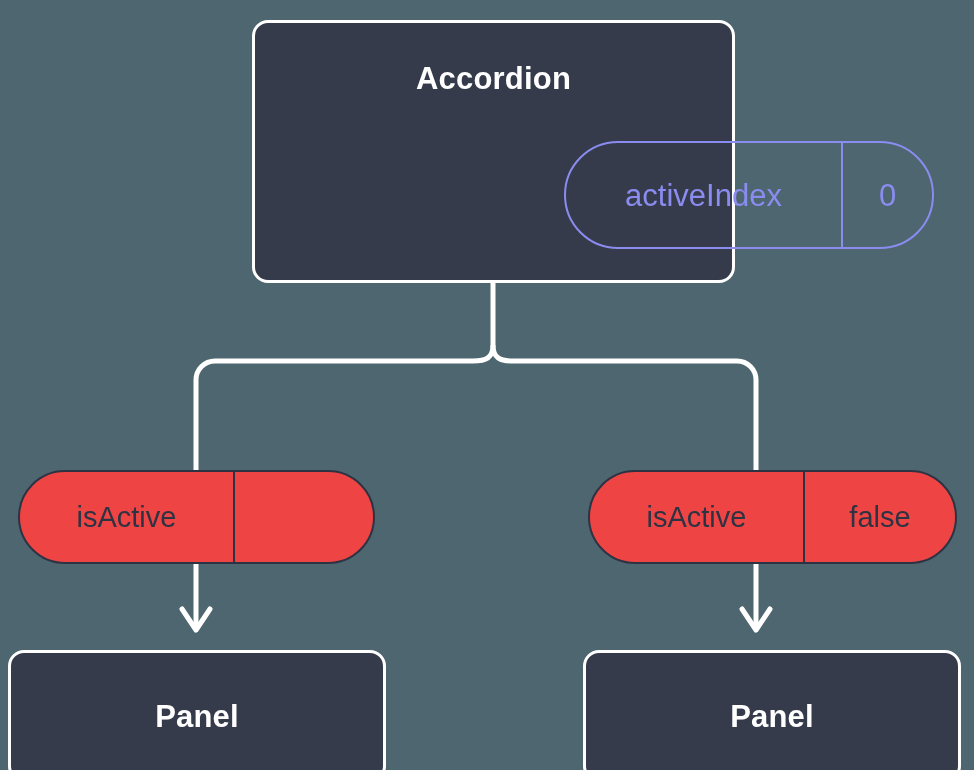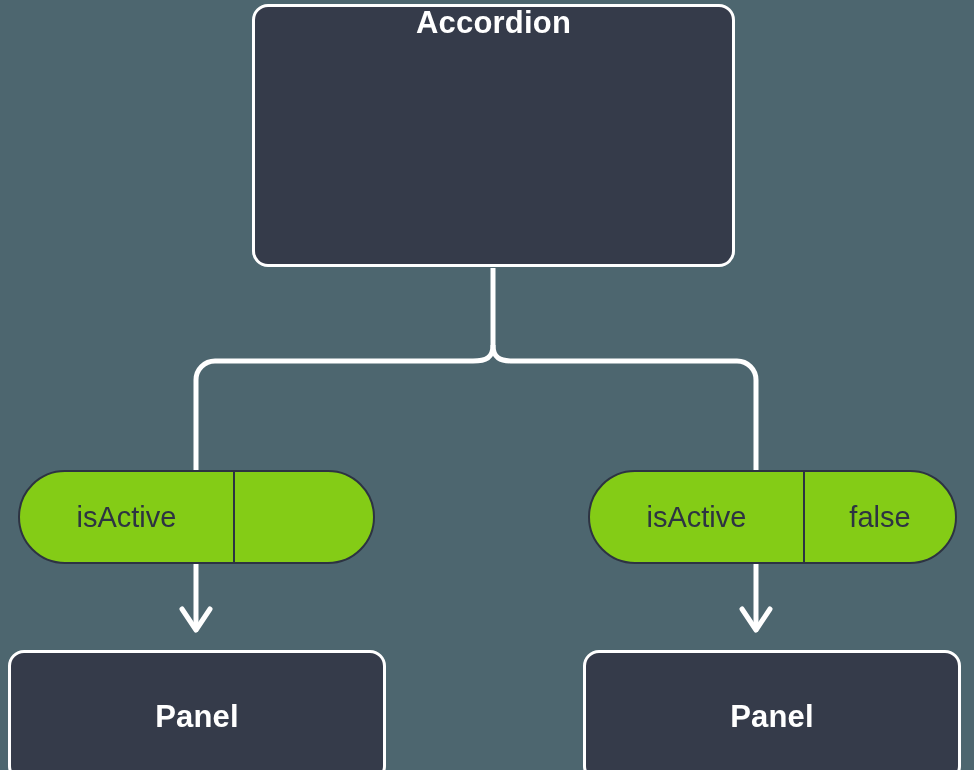--- a/index.html
+++ b/index.html
@@ -34,23 +34,24 @@
     position: absolute;
     background: #353b4a;
     border: 3px solid #ffffff;
     border-radius: 16px;
     display: flex;
     flex-direction: column;
     align-items: center;
   }
   .node-box.root {
     left: 252px;
-    top: 4px;
+    top: 20px;
     width: 483px;
     height: 263px;
+    padding-top: 40px;
   }
   .node-box.leaf {
     width: 378px;
     height: 132px;
     justify-content: center;
   }
   .node-box.leaf.left  { left: 8px;   top: 650px; }
   .node-box.leaf.right { left: 583px; top: 650px; }
 
   .box-title {
@@ -103,21 +104,21 @@
   .pill.outline .pill-val {
     flex: 1 1 auto;
     color: #8b8cf0;
     font-size: 31px;
   }
 
   
   .pill.filled {
     top: 470px;
     height: 94px;
-    background: #84cc16;
+    background: #ef4444;
     border: 2px solid #2d3342;
   }
   .pill.filled .pill-key,
   .pill.filled .pill-val {
     color: #2d3342;
     font-size: 29px;
   }
   .pill.filled .pill-key { border-right: 2px solid #2d3342; }
 
   .pill.filled.left  { left: 18px;  width: 357px; }
@@ -143,20 +144,24 @@
     <path d="M 196 564 L 196 628" fill="none" stroke="#ffffff" stroke-width="5"></path>
     <path d="M 182 609 L 196 630 L 210 609" fill="none" stroke="#ffffff" stroke-width="5" stroke-linecap="round" stroke-linejoin="round"></path>
 
     <path d="M 756 564 L 756 628" fill="none" stroke="#ffffff" stroke-width="5"></path>
     <path d="M 742 609 L 756 630 L 770 609" fill="none" stroke="#ffffff" stroke-width="5" stroke-linecap="round" stroke-linejoin="round"></path>
   </svg>
 
   <div class="node-box root">
     <div class="box-title">Accordion</div>
 
+    <div class="pill outline">
+      <div class="pill-key">activeIndex</div>
+      <div class="pill-val">0</div>
+    </div>
   </div>
 
   <div class="pill filled left">
     <div class="pill-key">isActive</div>
   </div>
 
   <div class="pill filled right">
     <div class="pill-key">isActive</div>
     <div class="pill-val">false</div>
   </div>

